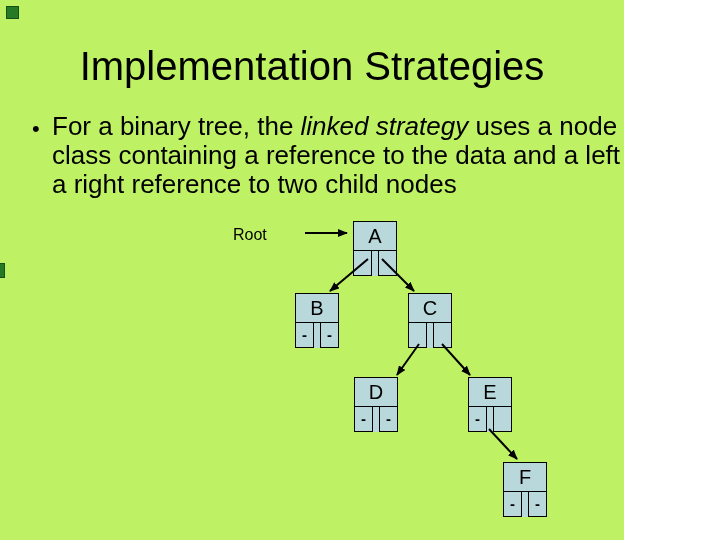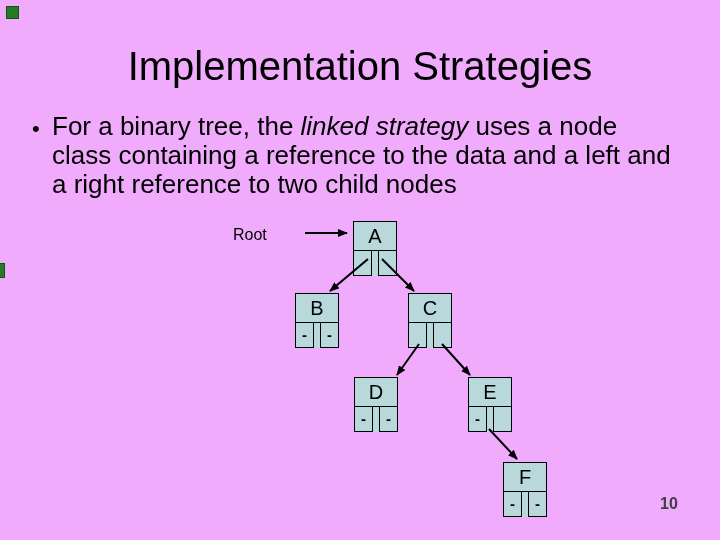--- a/index.html
+++ b/index.html
@@ -1,18 +1,18 @@
 <!DOCTYPE html>
 <html><head>
 <meta charset="utf-8">
 <style>
   html,body { margin:0; padding:0; background:#ffffff; }
   * { box-sizing:border-box; }
   .slide {
-    position:relative; width:720px; height:540px; background:#f0abfc;
+    position:relative; width:624px; height:540px; background:#bef264;
     font-family:"Liberation Sans", sans-serif; color:#000; overflow:hidden;
   }
   .title {
     position:absolute; left:0; right:0; top:44px; margin:0;
     font-size:40px; font-weight:400; line-height:44px; text-align:center;
     white-space:nowrap;
   }
   .bullet-glyph {
     position:absolute; left:32px; top:114px; font-size:22px; line-height:29px;
   }

